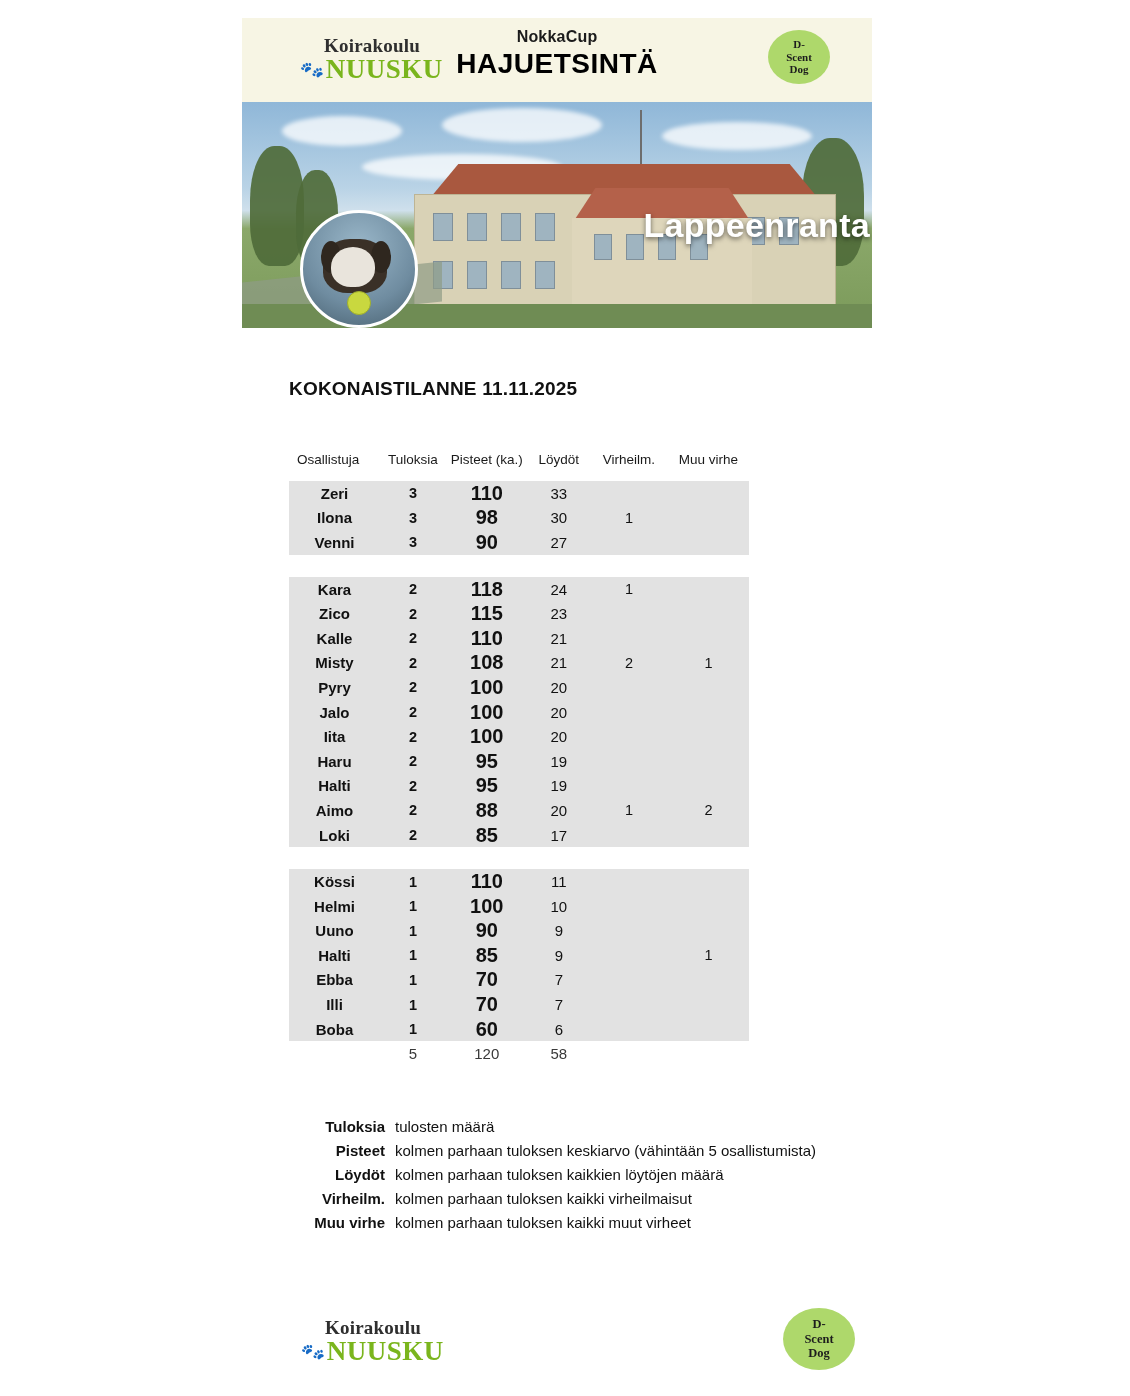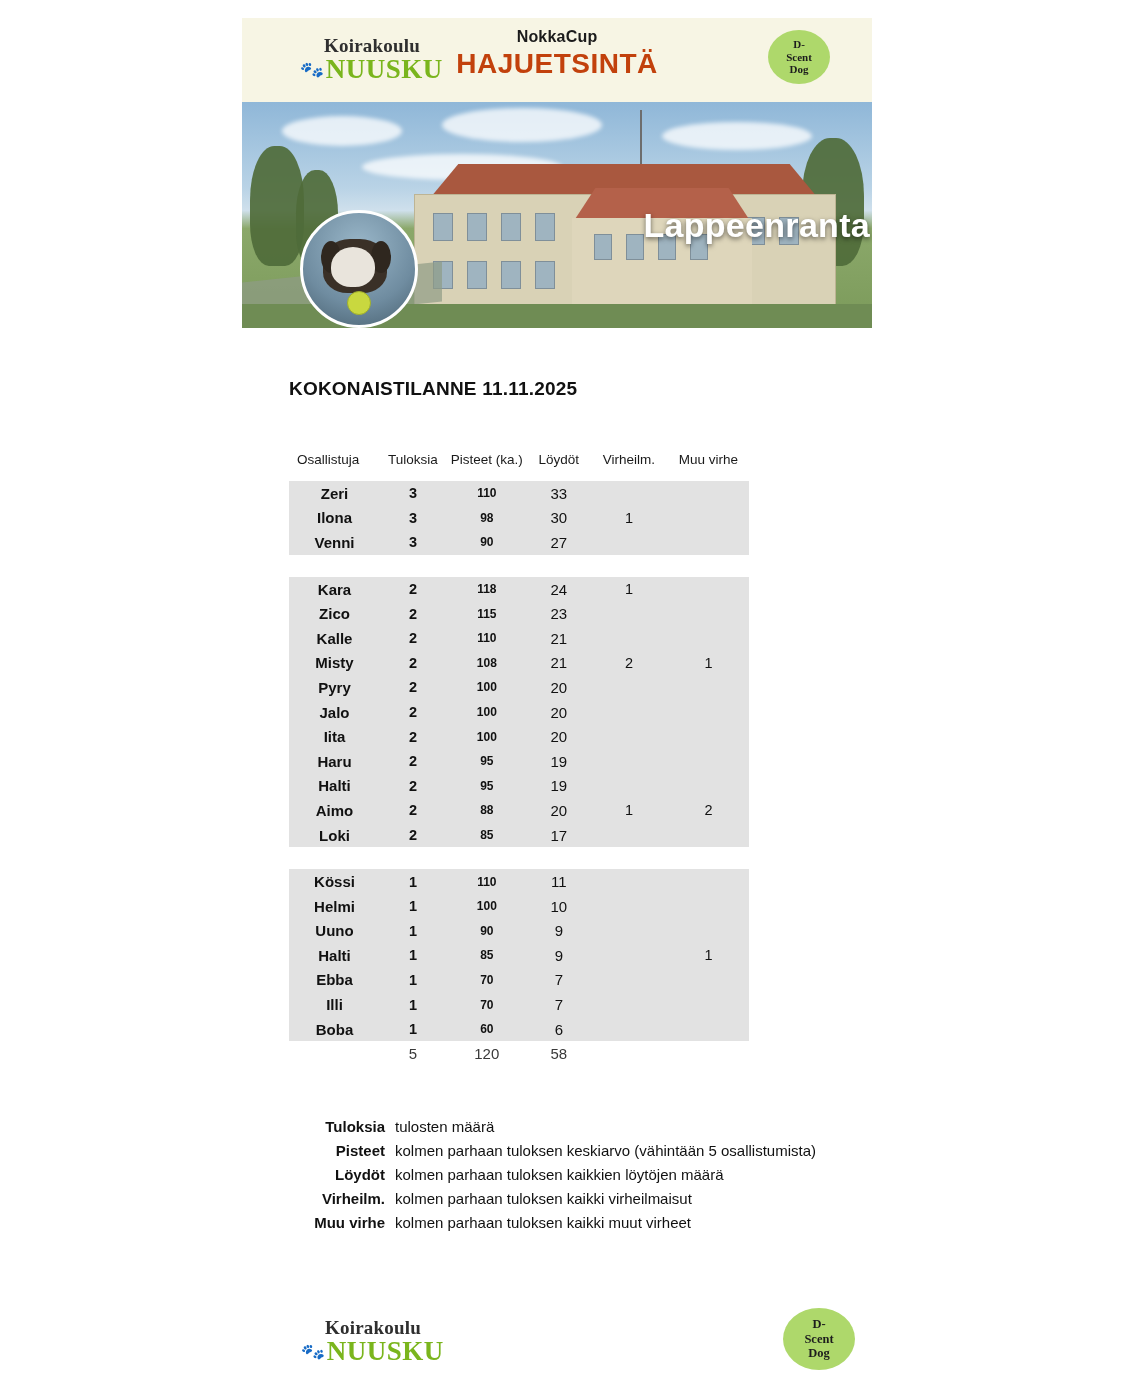--- a/index.html
+++ b/index.html
@@ -76,21 +76,21 @@
   }
   .nokkacup {
     font-size: 16px;
     font-weight: bold;
     color: #1b1b1b;
     letter-spacing: .2px;
   }
   .hajuetsinta {
     font-size: 28px;
     font-weight: bold;
-    color: #c2410c;
+    color: #000000;
     letter-spacing: .5px;
     margin-top: 2px;
   }
   .dscent-badge {
     position: absolute;
     right: 42px;
     top: 12px;
     width: 62px;
     height: 54px;
     border-radius: 50%;
@@ -294,21 +294,21 @@
     font-weight: normal;
     color: #3a3a3a;
   }
   td.name {
     text-align: left;
     padding-left: 8px;
     font-weight: bold;
     font-size: 15px;
   }
   td.count { font-weight: bold; font-size: 14.5px; }
-  td.points { font-weight: bold; font-size: 12px; }
+  td.points { font-weight: bold; font-size: 20px; }
   td.finds  { font-weight: normal; font-size: 15px; }
   td.err    { font-weight: normal; font-size: 14.5px; }
 
   col.c-name   { width: 112px; }
   col.c-count  { width: 82px; }
   col.c-points { width: 92px; }
   col.c-finds  { width: 84px; }
   col.c-err1   { width: 104px; }
   col.c-err2   { width: 103px; }
 

